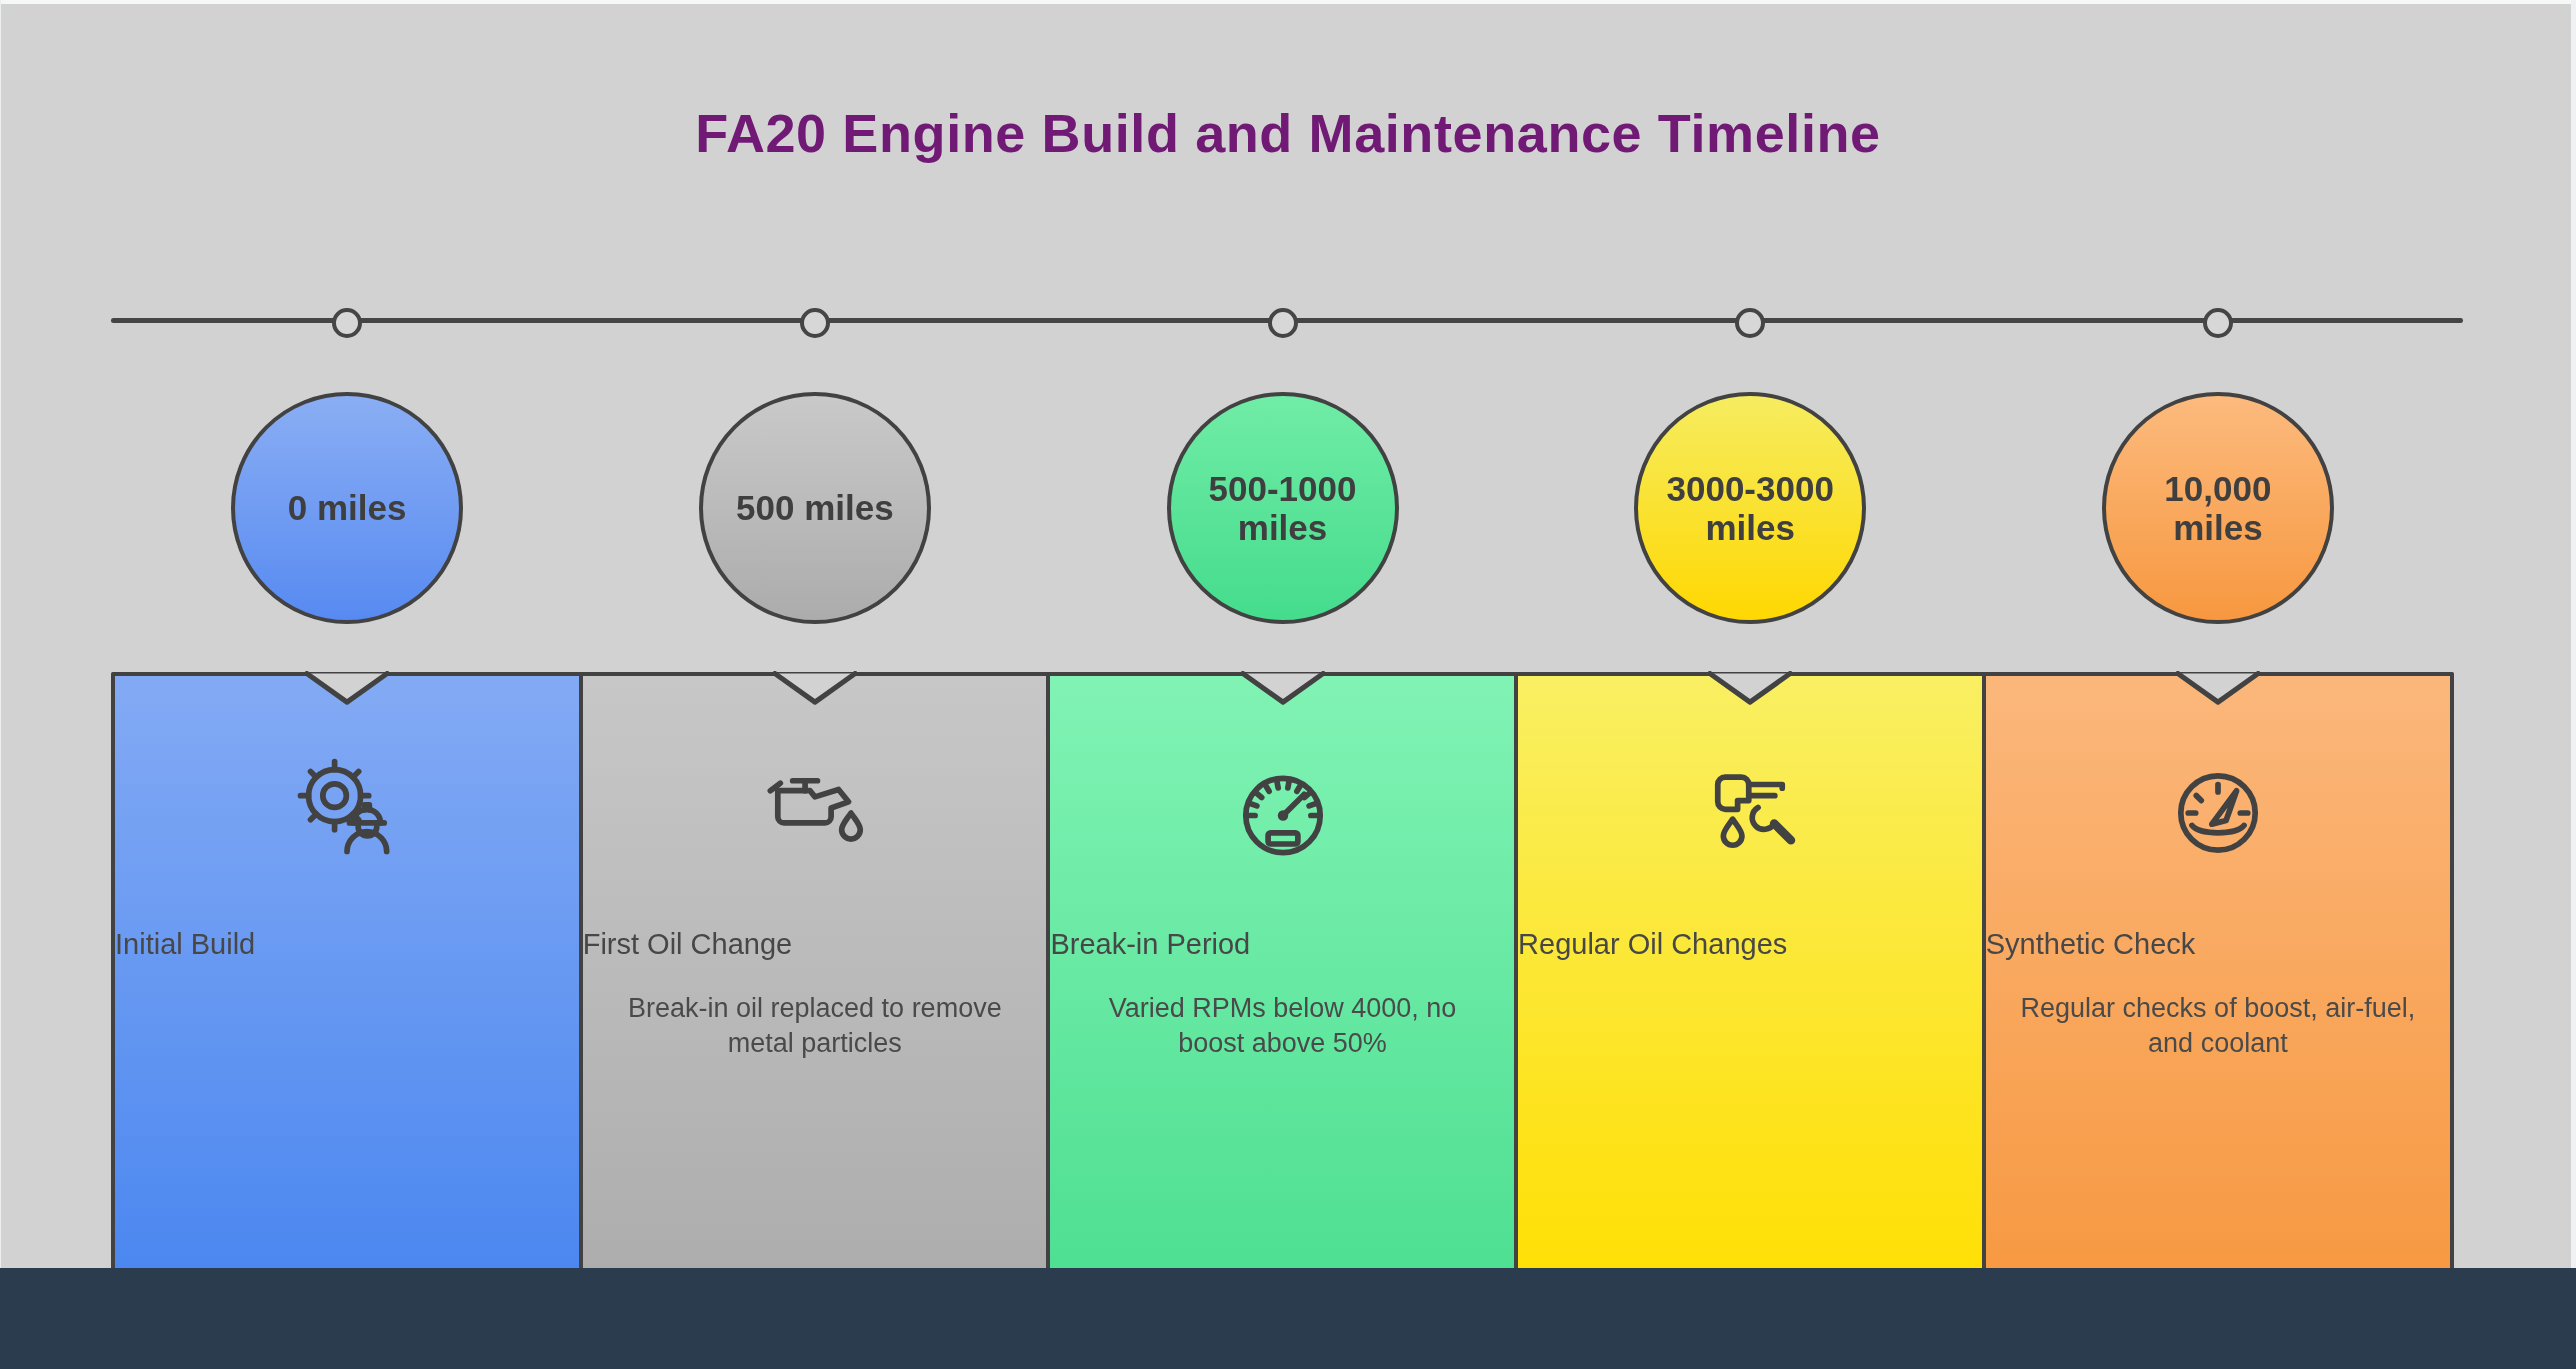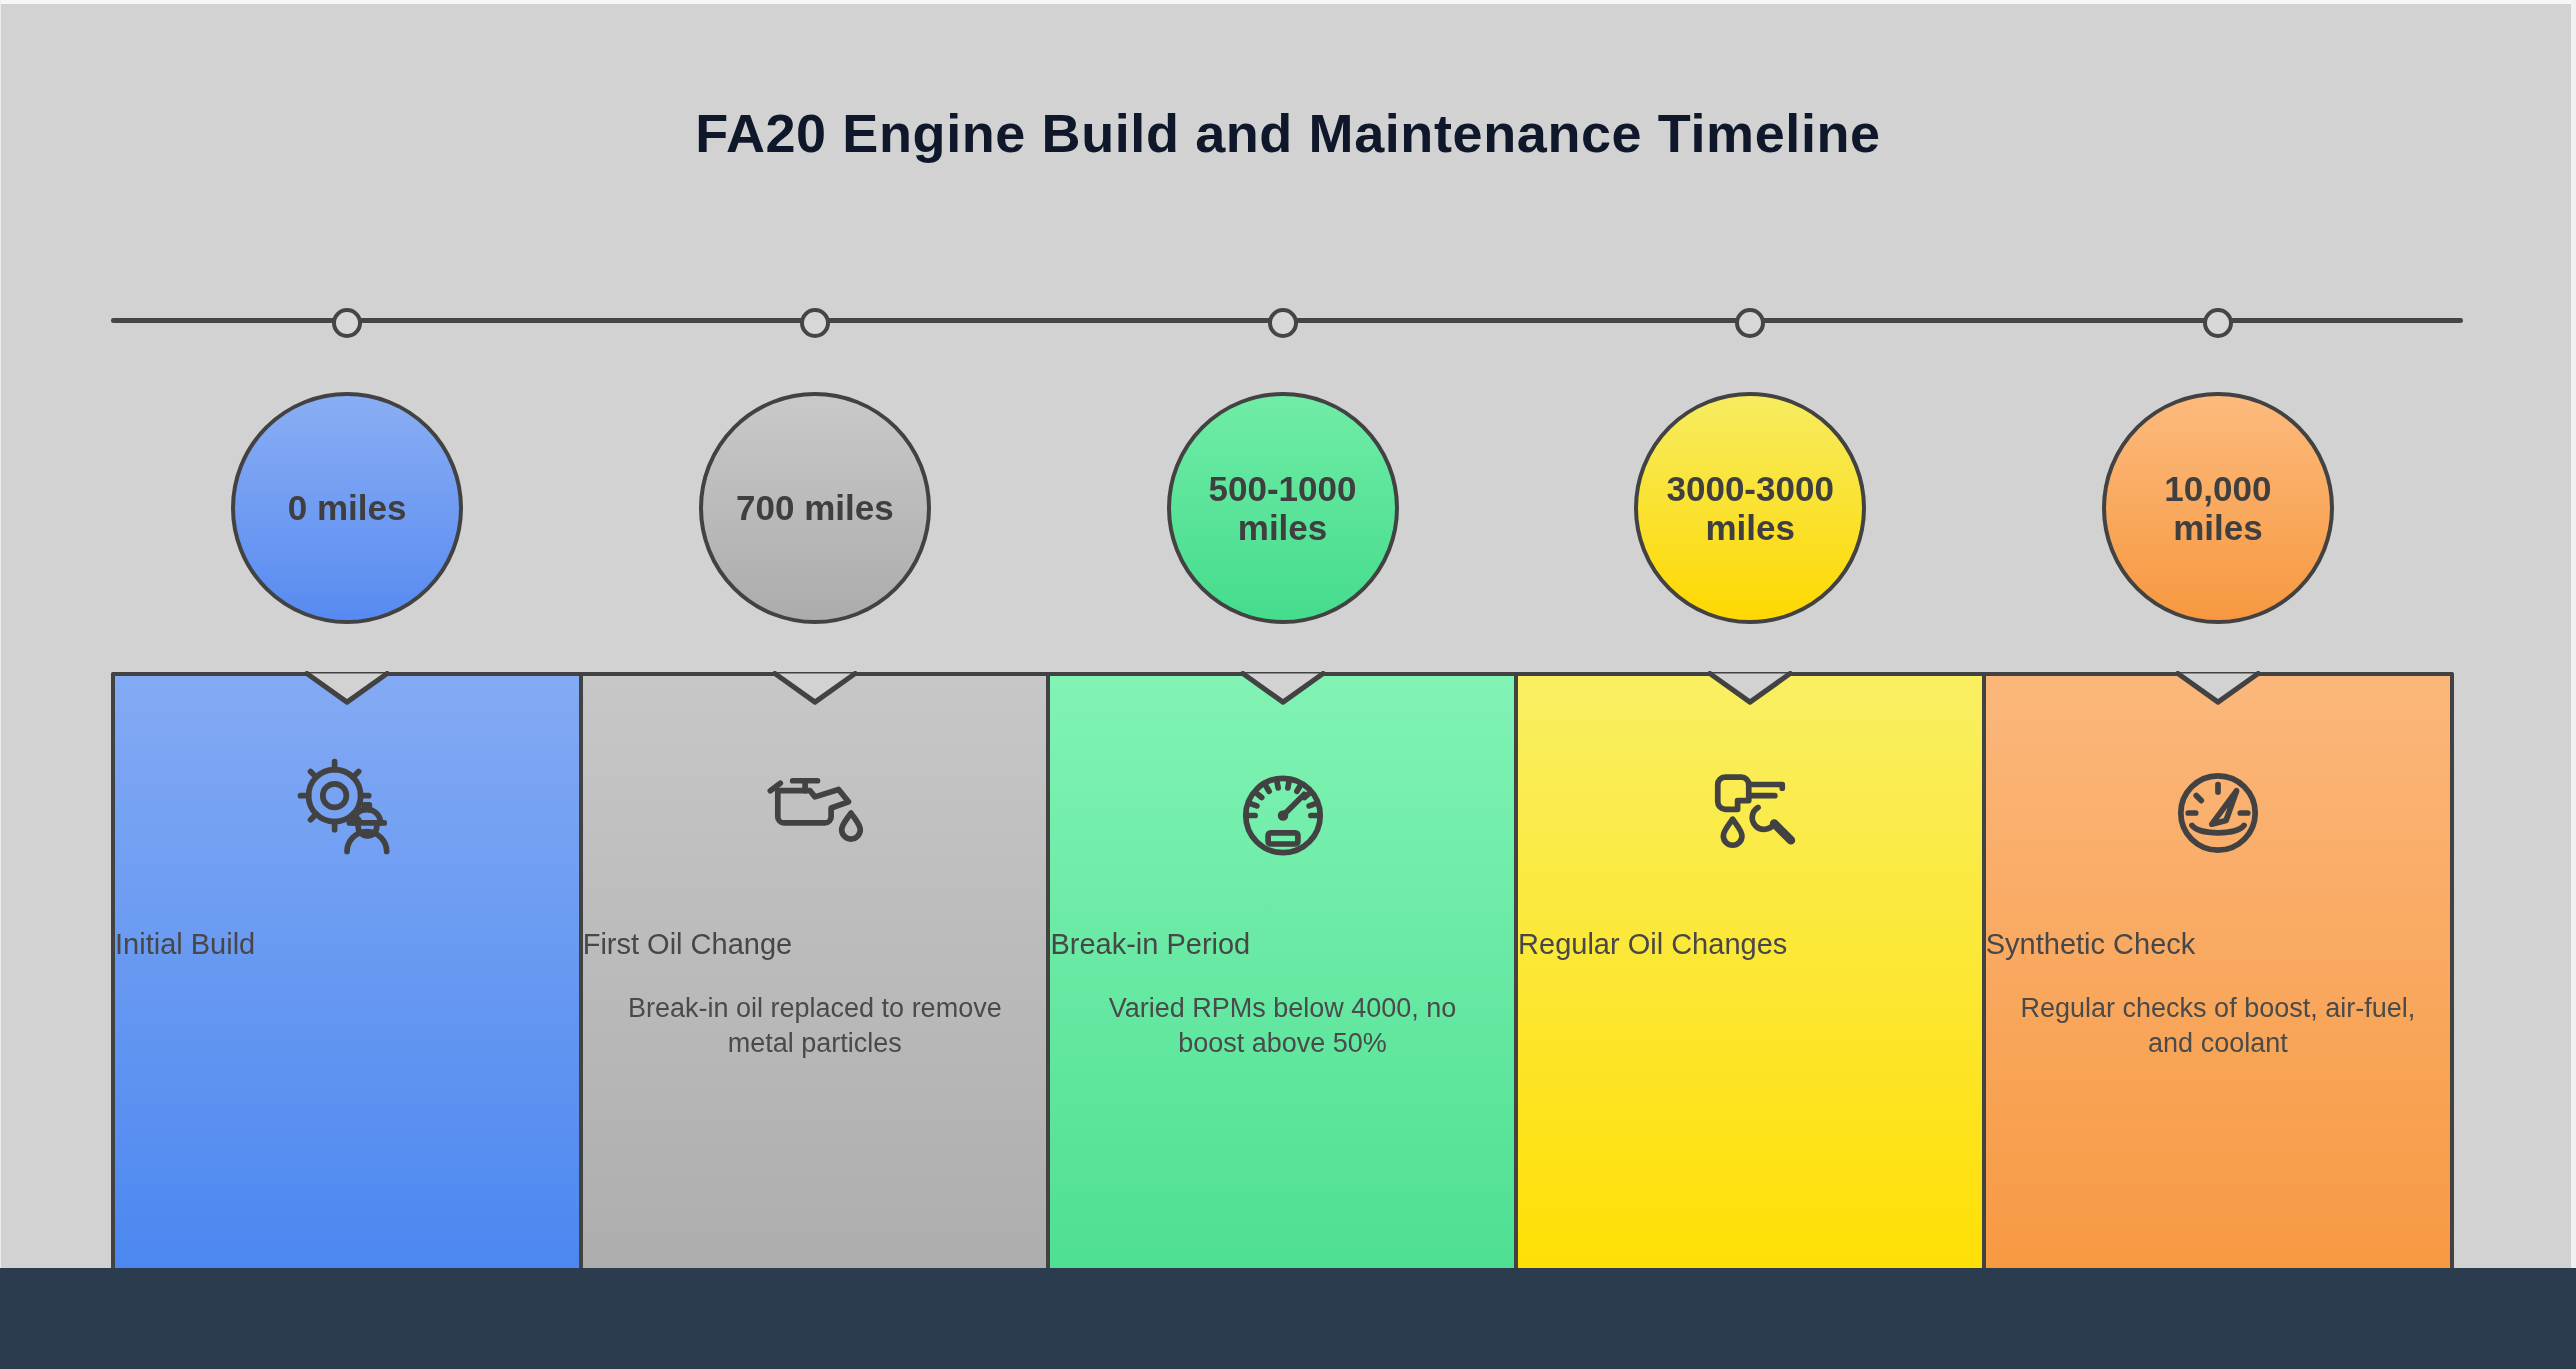--- a/index.html
+++ b/index.html
@@ -4,21 +4,21 @@
 <style>
   html,body{margin:0;padding:0;background:#d2d2d2;}
   .board{position:relative;width:2576px;height:1370px;background:#d2d2d2;
          font-family:"Liberation Sans",sans-serif;overflow:hidden;}
   .frame-top{position:absolute;left:0;top:0;width:100%;height:3.5px;background:#f6f7f7;}
   .frame-right{position:absolute;right:0;top:0;width:4.6px;height:1268px;background:#f0f1f2;}
   .frame-left{position:absolute;left:0;top:0;width:1.2px;height:1268px;background:#eceded;}
   .footer{position:absolute;left:0;top:1268px;width:100%;height:102px;background:#2b3c4e;}
 
   .title{position:absolute;left:0;top:102px;width:100%;text-align:center;
-         font-size:54px;font-weight:700;color:#0f172a;letter-spacing:0.6px;}
+         font-size:54px;font-weight:700;color:#701a75;letter-spacing:0.6px;}
 
   .tl-line{position:absolute;left:111px;top:318px;width:2352px;height:4.6px;
            background:#454545;border-radius:2.3px;}
 
   .row{position:absolute;left:111px;top:672px;width:2343px;height:608px;display:flex;}
   .stage{flex:1 1 0;position:relative;border:4.6px solid #424242;border-radius:1.7px;
          margin-left:-4.6px;box-sizing:border-box;}
   .stage:first-child{margin-left:0;}
 
   .dot{position:absolute;left:50%;top:-368px;transform:translateX(-50%);
@@ -71,21 +71,21 @@
             <path d="M59 61a7.5 7.5 0 0 0 15 0"></path>
    <path d="M50 81a16 16 0 0 1 32 0"></path>
           </svg>
         </div>
     <div class="heading">Initial Build</div>
   </div>
 
   <div class="stage" style="background: linear-gradient(rgb(199, 199, 199), rgb(173, 173, 173));">
     <div class="dot"></div>
     <div class="circle" style="background: linear-gradient(rgb(201, 201, 201), rgb(172, 172, 172));">
-          <div>700 miles</div>
+          <div>500 miles</div>
         </div>
     <svg class="notch" width="86" height="36" viewBox="0 0 150 62">
       <path d="M5 4 L75 54 L145 4" fill="#d2d2d2" stroke="#424242" stroke-width="9" stroke-linecap="round" stroke-linejoin="round"></path>
     </svg>
     <div class="icon-box">
           <svg viewBox="0 0 100 100" fill="none" stroke="#424242" stroke-width="4.6" stroke-linecap="round" stroke-linejoin="round">
    <path d="M14 32l8-6"></path>
             <path d="M32 24h20M42 24v8"></path>
    <path d="M20 32h26l4 5 19-6 8 10-14 5v7a5 5 0 0 1-5 5H25a5 5 0 0 1-5-5z"></path>
    <path d="M79 50c-4.5 6.5-7.5 9.5-7.5 13.5a7.5 7.5 0 0 0 15 0c0-4-3-7-7.5-13.5z"></path>

